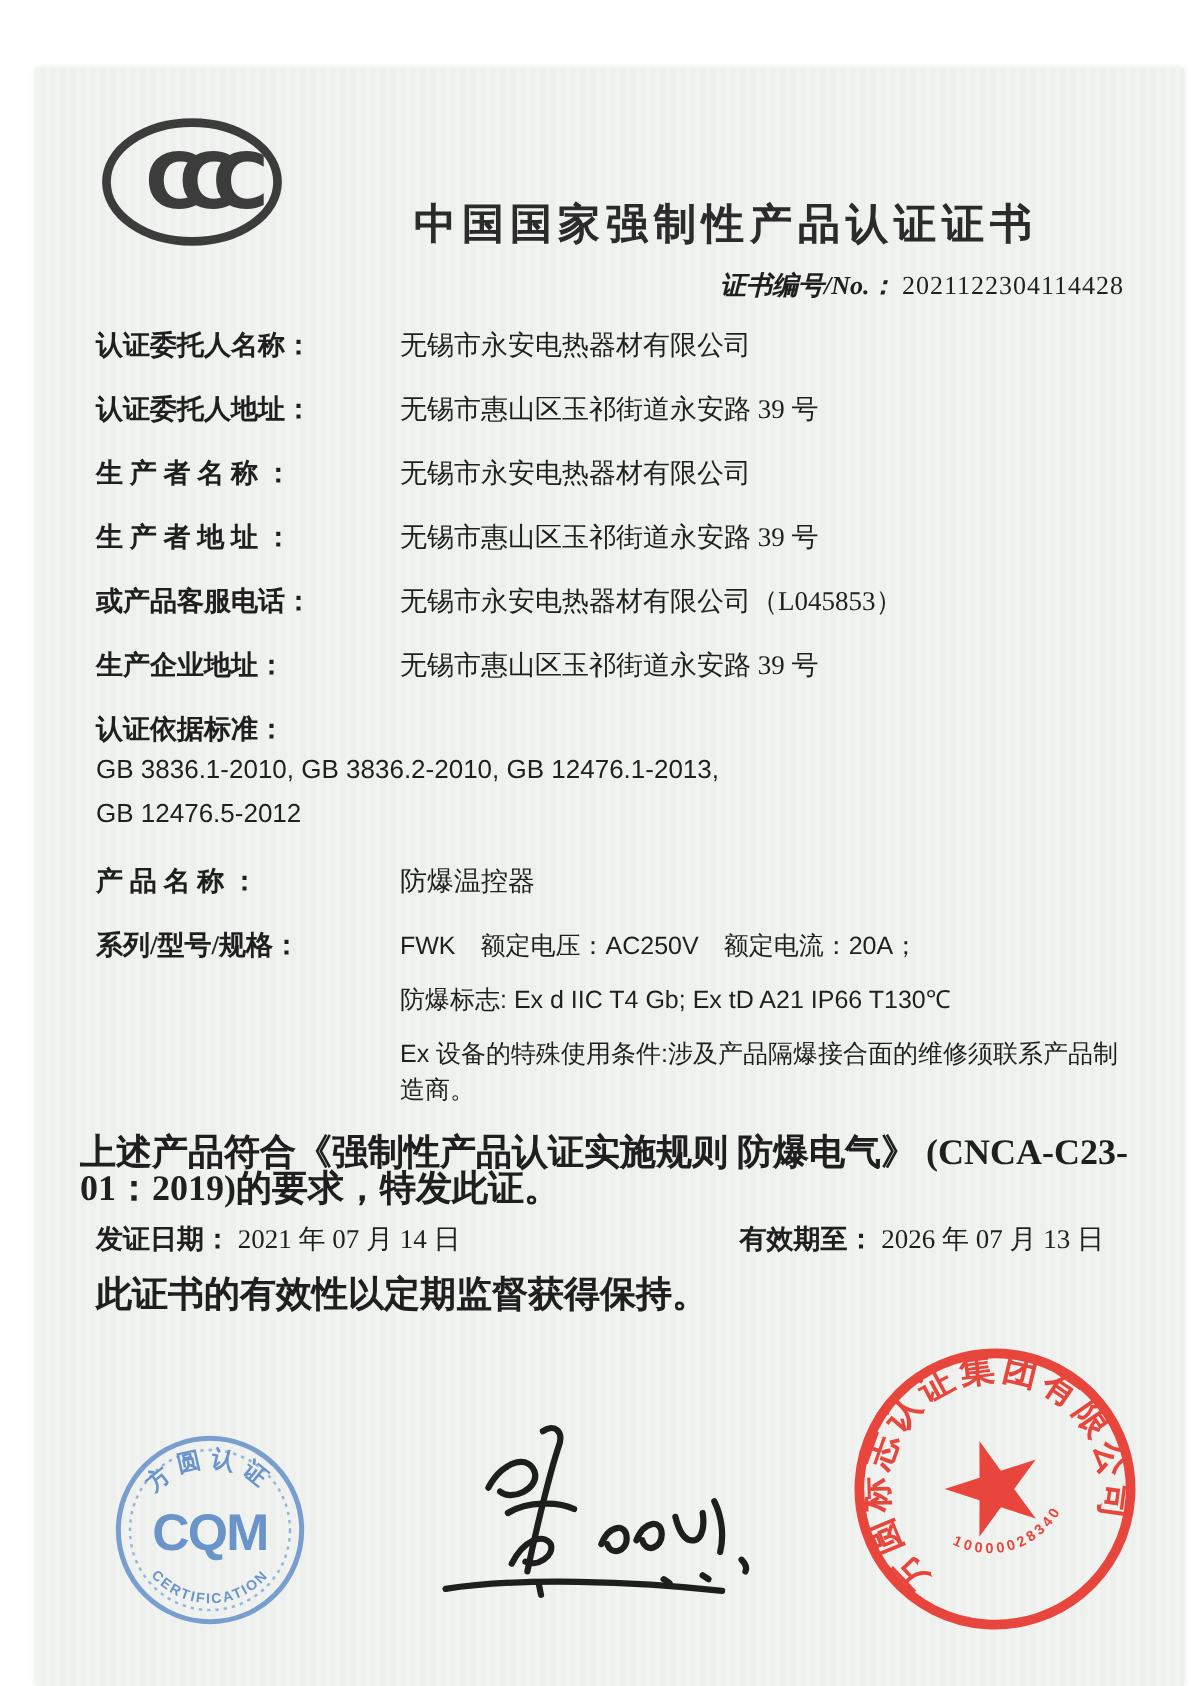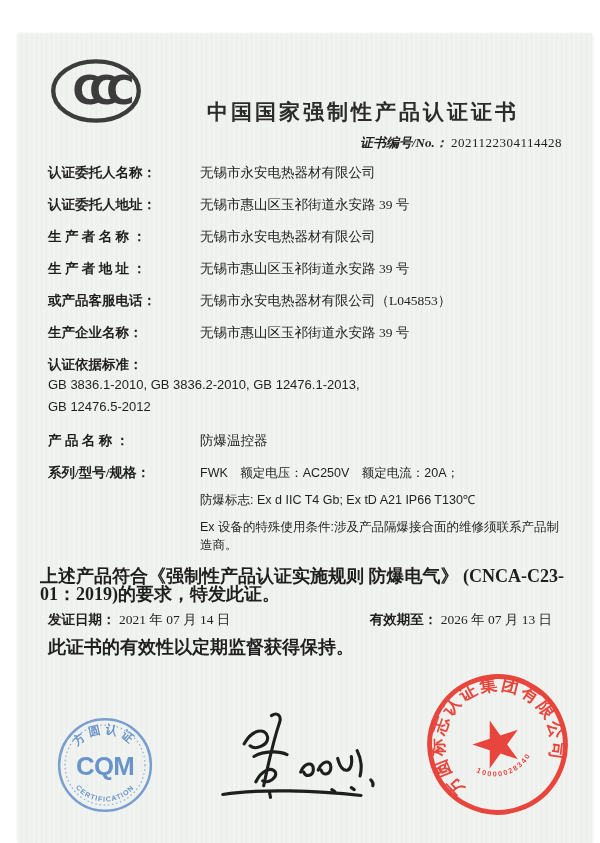--- a/index.html
+++ b/index.html
@@ -76,21 +76,21 @@
     </div>
     <div class="row">
       <span class="label">生 产 者 地 址 ：</span>
       <span class="value">无锡市惠山区玉祁街道永安路 39 号</span>
     </div>
     <div class="row">
       <span class="label">或产品客服电话：</span>
       <span class="value">无锡市永安电热器材有限公司（L045853）</span>
     </div>
     <div class="row">
-      <span class="label">生产企业名称：</span>
+      <span class="label">生产企业地址：</span>
       <span class="value">无锡市惠山区玉祁街道永安路 39 号</span>
     </div>
     <div class="row standards">
       <span class="label">认证依据标准：</span>
       <span class="value">
         <span>GB 3836.1-2010, GB 3836.2-2010, GB 12476.1-2013,</span><br>
         <span>GB 12476.5-2012</span>
       </span>
     </div>
     <div class="row">

